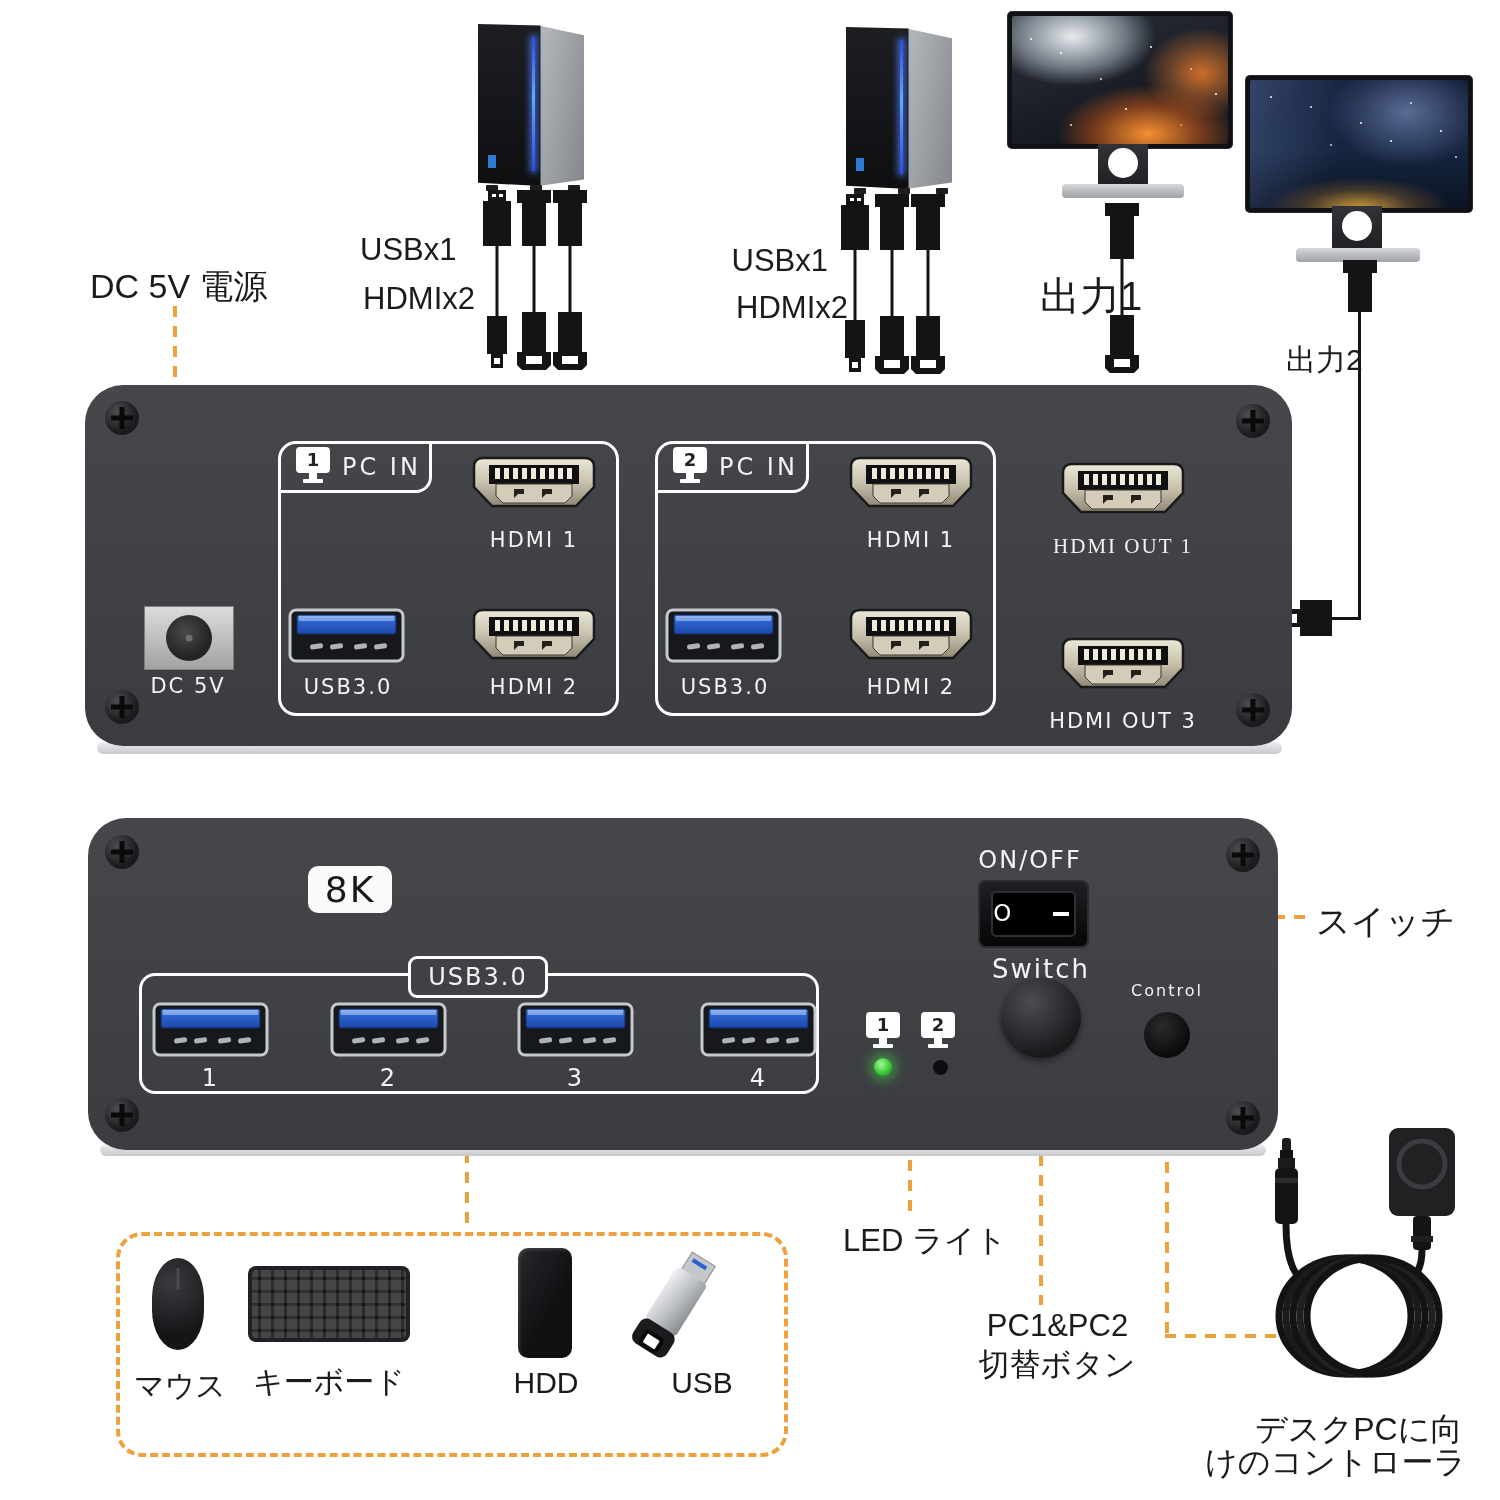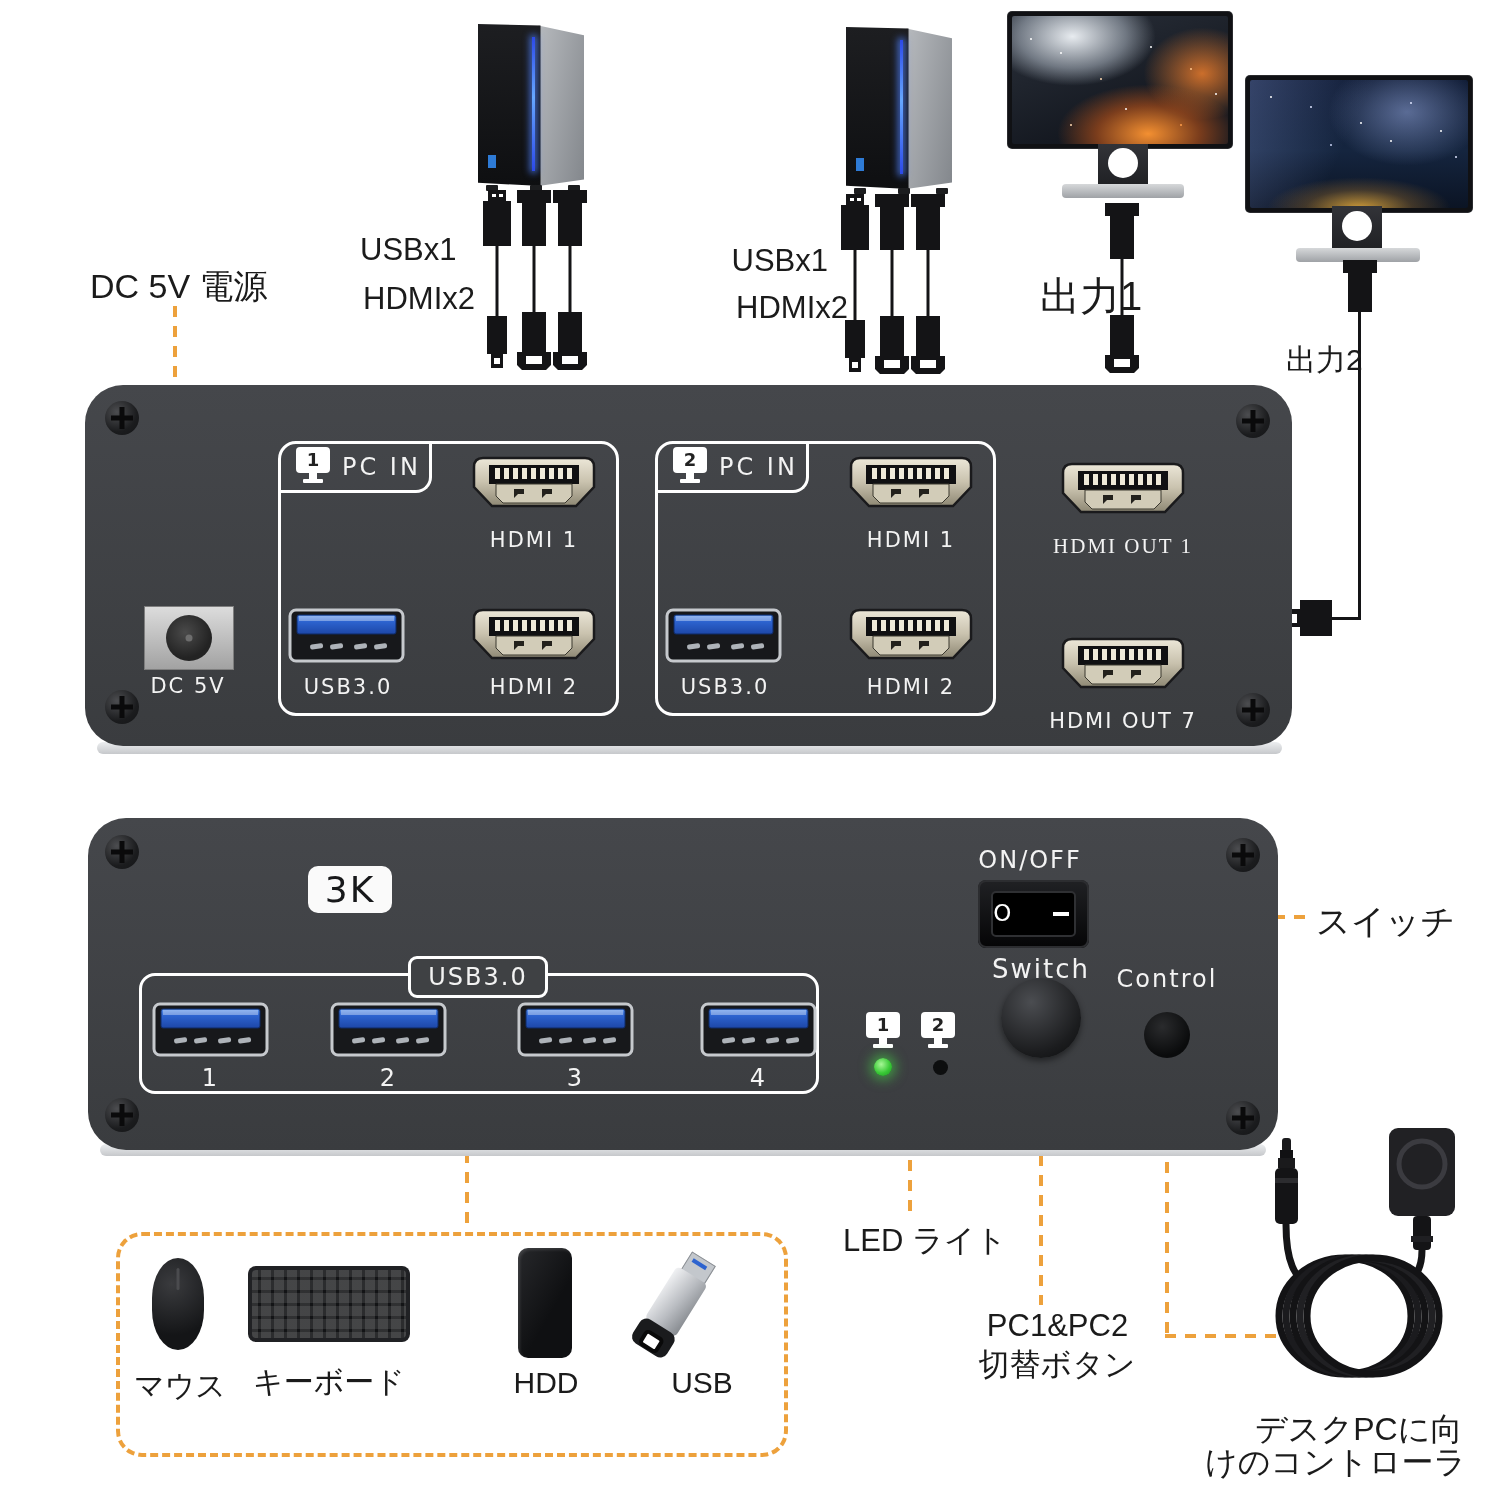--- a/index.html
+++ b/index.html
@@ -318,31 +318,31 @@
       </svg>
     <span class="plabel" style="left:766px;top:290px;width:120px;">HDMI 2</span>
 
     <svg class="abs" style="left:976px;top:77px;" width="124" height="52" viewBox="0 0 124 52">
         <use href="#hdmi-port"></use>
       </svg>
     <span class="plabel" style="left:953px;top:149px;width:170px;font-family:Liberation Serif, serif;">HDMI OUT 1</span>
     <svg class="abs" style="left:976px;top:252px;" width="124" height="52" viewBox="0 0 124 52">
         <use href="#hdmi-port"></use>
       </svg>
-    <span class="plabel" style="left:953px;top:324px;width:170px;">HDMI OUT 7</span>
+    <span class="plabel" style="left:953px;top:324px;width:170px;">HDMI OUT 3</span>
   </div>
 
   <div class="rim" style="left:100px;top:1144px;width:1166px;height:12px;"></div>
   <div class="panel" style="left:88px;top:818px;width:1190px;height:332px;">
     <div class="screw" style="left:17px;top:17px;"></div>
     <div class="screw" style="left:17px;bottom:18px;"></div>
     <div class="screw" style="right:18px;top:20px;"></div>
     <div class="screw" style="right:18px;bottom:15px;"></div>
 
-    <div class="badge8k" style="left:220px;top:48px;width:84px;height:47px;font-size:36px;line-height:47px;">3K</div>
+    <div class="badge8k" style="left:220px;top:48px;width:84px;height:47px;font-size:36px;line-height:47px;">8K</div>
 
     <div class="group-box" style="left:51px;top:155px;width:674px;height:115px;border-radius:16px;"></div>
     <div style="position:absolute;left:320px;top:138px;width:134px;height:36px;border:3px solid #fff;border-radius:9px;
                 background:#3f4144;z-index:2;text-align:center;">
       <span style="color:#f2f2f2;font-size:24px;letter-spacing:2px;line-height:36px;font-family:'DejaVu Sans',sans-serif;">USB3.0</span>
     </div>
     <svg class="abs" style="left:64px;top:184px;" width="117" height="55" viewBox="0 0 117 55">
         <use href="#usb-port"></use>
       </svg>
     <svg class="abs" style="left:242px;top:184px;" width="117" height="55" viewBox="0 0 117 55">
@@ -374,21 +374,21 @@
 
     <span class="plabel" style="left:877px;top:28px;width:130px;font-size:24px;">ON/OFF</span>
     <div class="rocker" style="left:890px;top:62px;width:111px;height:68px;">
       <div class="in"></div>
       <span class="o">O</span>
       <span class="bar"></span>
     </div>
 
     <span class="plabel" style="left:893px;top:136px;width:120px;font-size:26px;">Switch</span>
     <div class="btn-big" style="left:913px;top:160px;width:80px;height:80px;"></div>
-    <span class="plabel" style="left:1019px;top:147px;width:120px;font-size:24px;">Control</span>
+    <span class="plabel" style="left:1019px;top:163px;width:120px;font-size:16px;">Control</span>
     <div class="btn-small" style="left:1056px;top:194px;width:46px;height:46px;"></div>
   </div>
 
   <div class="dh" style="left:1094px;top:915px;width:214px;"></div>
   <span class="jp" style="left:1316px;top:899px;font-size:34px;">スイッチ</span>
 
   <div class="dv" style="left:465px;top:1092px;height:138px;"></div>
   <div class="dv" style="left:908px;top:1080px;height:140px;"></div>
   <div class="dv" style="left:1039px;top:1075px;height:230px;"></div>
   <div class="dv" style="left:1165px;top:1062px;height:276px;"></div>

